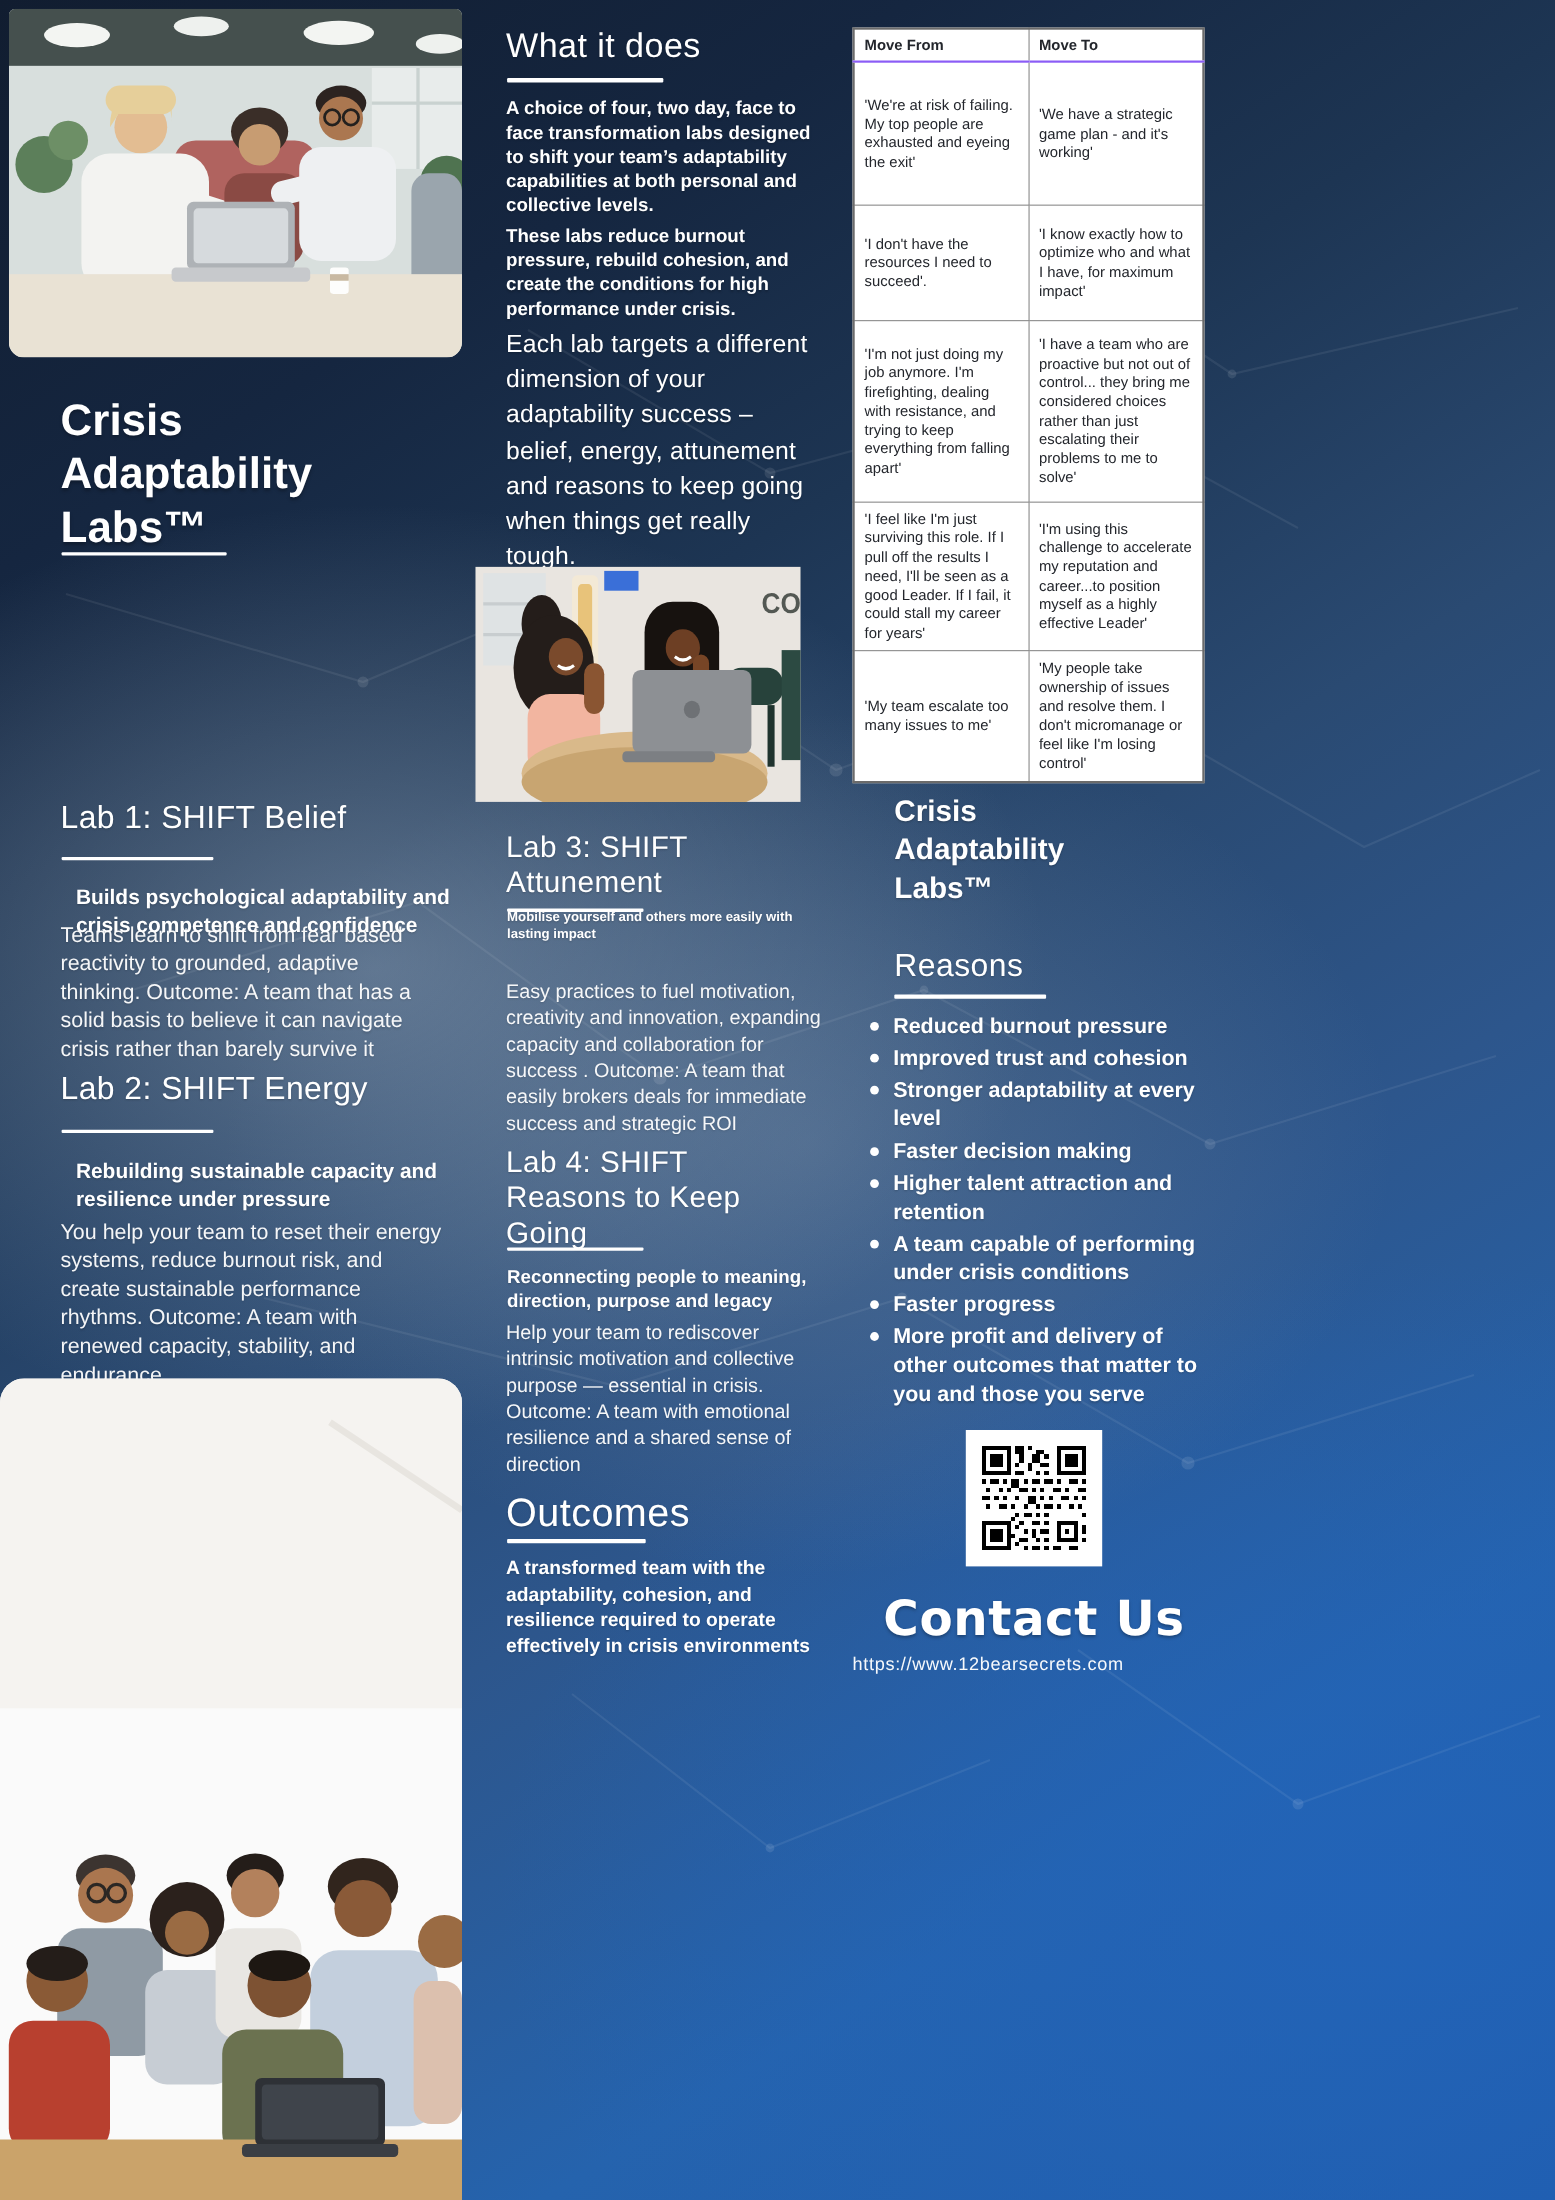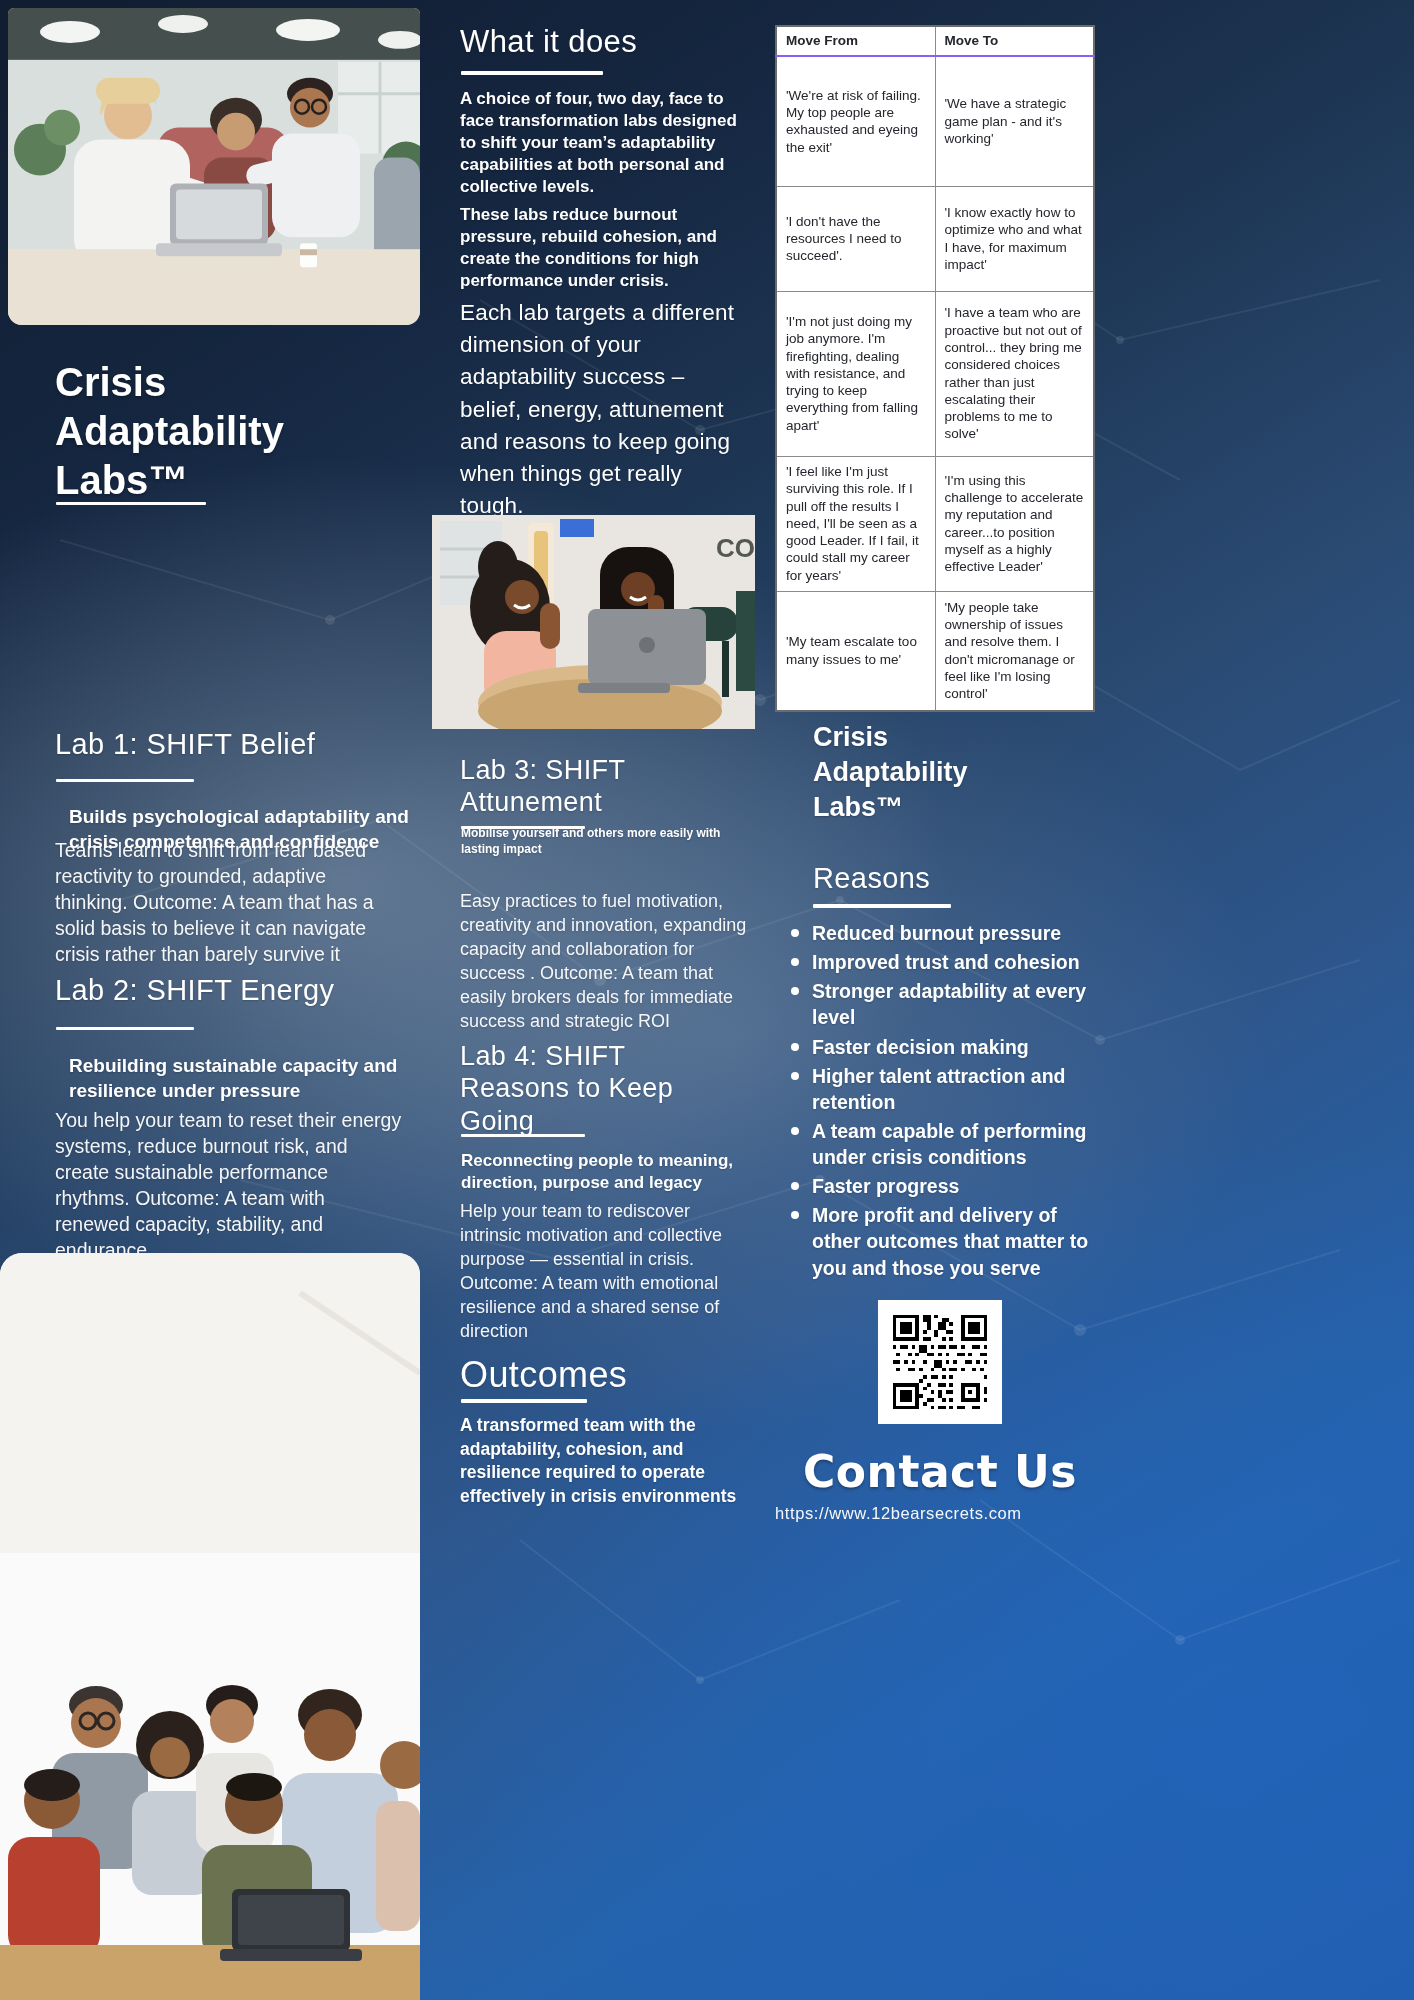--- a/index.html
+++ b/index.html
@@ -13,21 +13,21 @@
       linear-gradient(148deg,#111d30 0%,#152640 18%,#1d3553 32%,#2a4a72 48%,#2d568c 62%,#2563ad 80%,#1f5cad 100%);
   }
   .plexus{position:absolute;inset:0;pointer-events:none;}
   .abs{position:absolute;}
   .rule{position:absolute;background:#fff;height:3px;border-radius:1px;}
 
   
   .photo{position:absolute;overflow:hidden;}
   .photo svg{display:block;width:100%;height:100%;}
   .photo-top{left:8px;top:8px;width:412px;height:317px;border-radius:6px 6px 14px 14px;}
-  .photo-mid{left:432px;top:515px;width:323px;height:214px;}
+  .photo-mid{left:432px;top:515px;width:296px;height:214px;}
   .photo-bottom{left:0;top:1253px;width:420px;height:747px;border-radius:22px 22px 0 0;}
 
   
   .main-title{left:55px;top:358px;width:300px;font-size:40px;line-height:1.22;font-weight:700;
     text-shadow:0 2px 3px rgba(0,0,0,.25);margin:0;}
   .title-rule{left:56px;top:502px;width:150px;}
   .subtitle{left:55px;top:546px;width:352px;font-size:21px;font-weight:700;line-height:1.32;
     text-shadow:0 1px 2px rgba(0,0,0,.25);margin:0;}
   .lab-h{font-weight:400;letter-spacing:.4px;font-size:29px;margin:0;line-height:1.15;
     text-shadow:0 1px 2px rgba(0,0,0,.2);}

